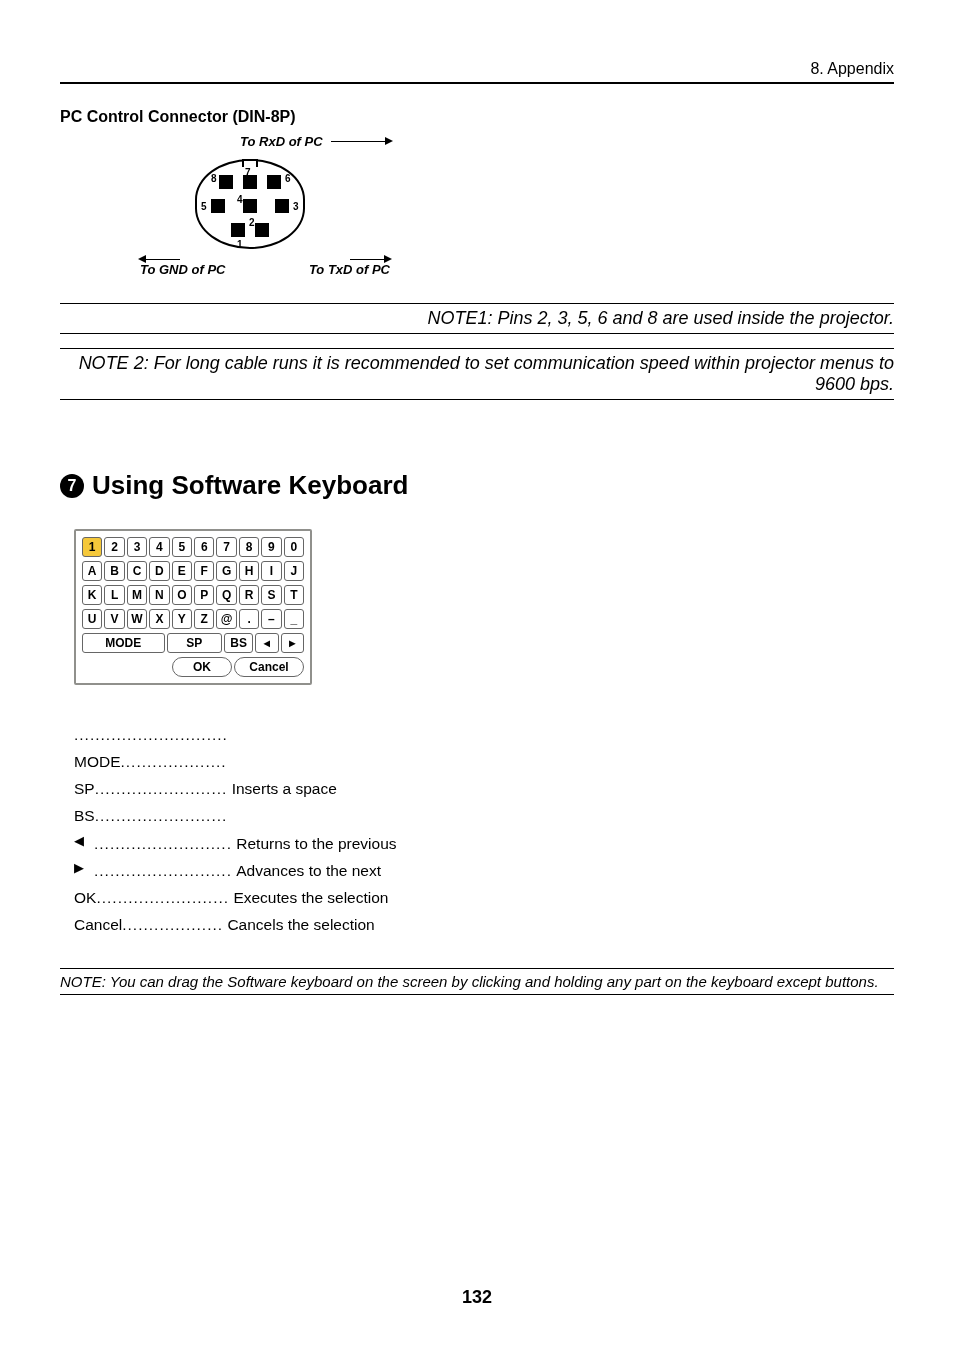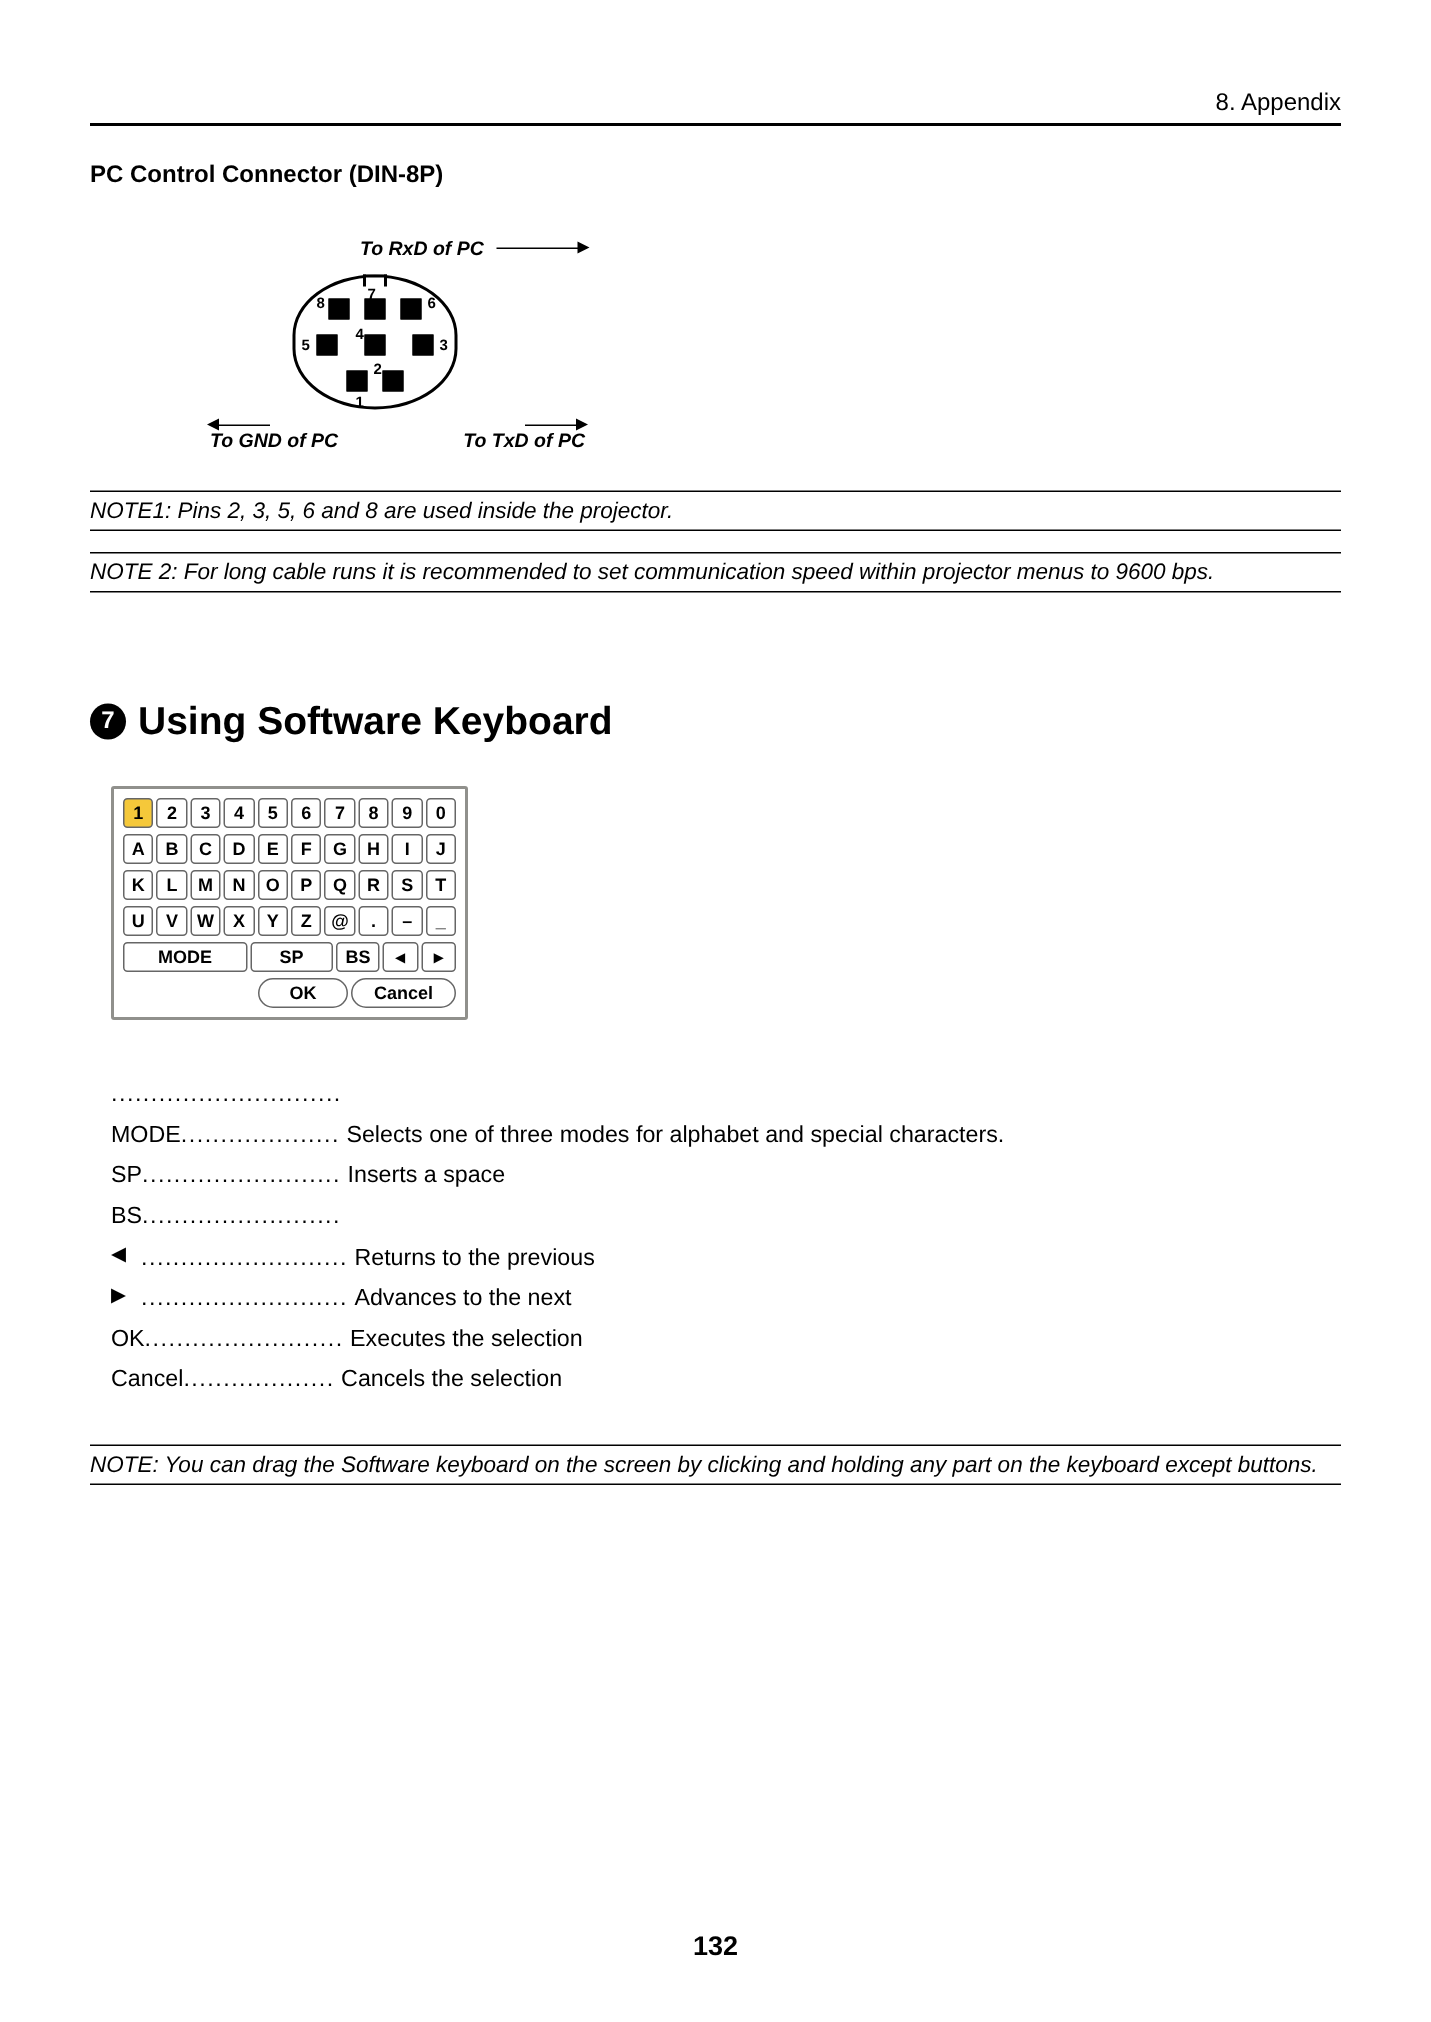--- a/index.html
+++ b/index.html
@@ -16,21 +16,21 @@
     text-align: right;
     font-weight: normal;
     font-size: 16px;
     padding-bottom: 4px;
     border-bottom: 2px solid #000;
     margin-bottom: 24px;
   }
   .subheader {
     font-weight: bold;
     font-size: 16px;
-    margin-bottom: 32px;
+    margin-bottom: 8px;
   }
   .connector-figure {
     display: flex;
     flex-direction: column;
     align-items: flex-start;
     margin-left: 40px;
     margin-bottom: 26px;
     font-style: italic;
     font-weight: bold;
     font-size: 13px;
@@ -69,21 +69,21 @@
   }
   .pinlabel { position:absolute; font-size:10px; font-weight:bold; font-style:normal;}
   .bottom-row {
     display:flex;
     justify-content: space-between;
     align-items:center;
     width:250px;
     margin-left:40px;
     margin-top:6px;
   }
-  .hr-note { border-top:1px solid #000; border-bottom:1px solid #000; padding:4px 0; font-style:italic; font-size:15px; margin-bottom:14px;}
+  .hr-note { border-top:1px solid #000; border-bottom:1px solid #000; padding:4px 0; font-style:italic; font-size:18px; margin-bottom:14px;text-align:right;}
   .section-title {
     font-size: 26px;
     font-weight: bold;
     margin-top: 70px;
     margin-bottom: 28px;
     display:flex;
     align-items:center;
     gap:8px;
   }
   .circled-num {
@@ -264,21 +264,20 @@
 <div class="definitions">
   <div class="def-row">
     <span class="def-term"> </span>
     <span class="def-dots">.............................</span>
     <span>&nbsp;</span>
   </div>
   <div class="def-row">
     <span class="def-term">MODE</span>
     <span class="def-dots">....................</span>
     <span>&nbsp;</span>
-    <span>Selects one of three modes for alphabet and special characters.</span>
   </div>
   <div class="def-row">
     <span class="def-term">SP</span>
     <span class="def-dots">.........................</span>
     <span>&nbsp;</span>
     <span>Inserts a space</span>
   </div>
   <div class="def-row">
     <span class="def-term">BS</span>
     <span class="def-dots">.........................</span>

